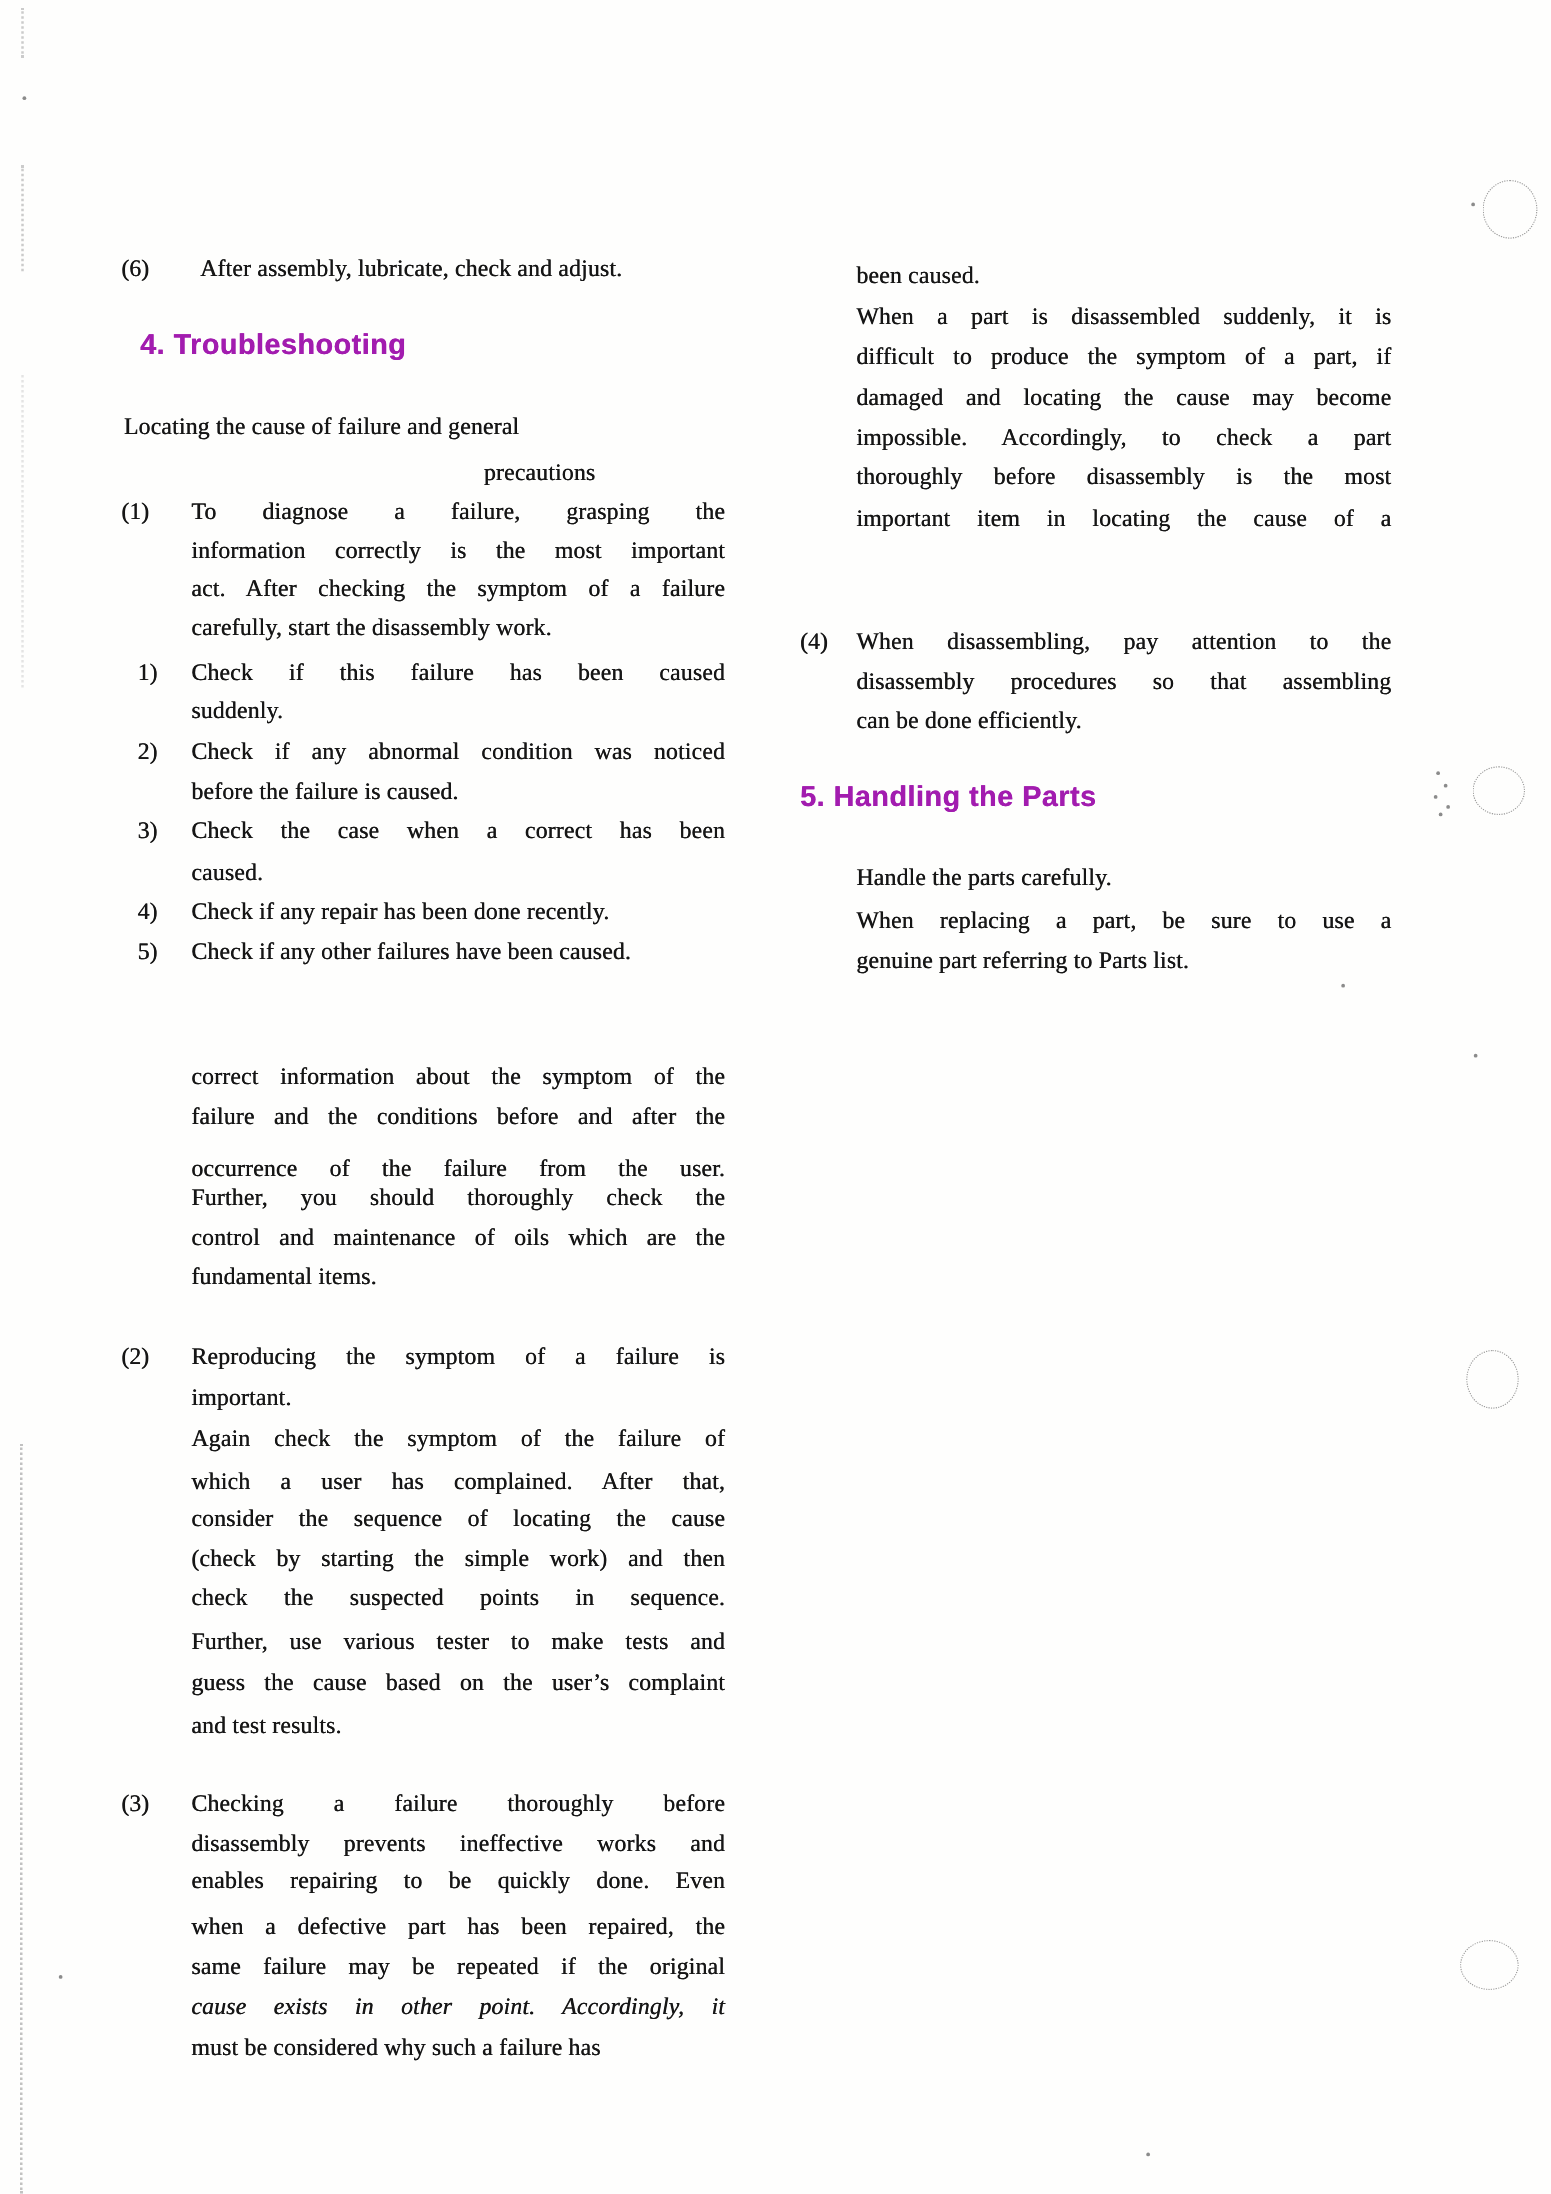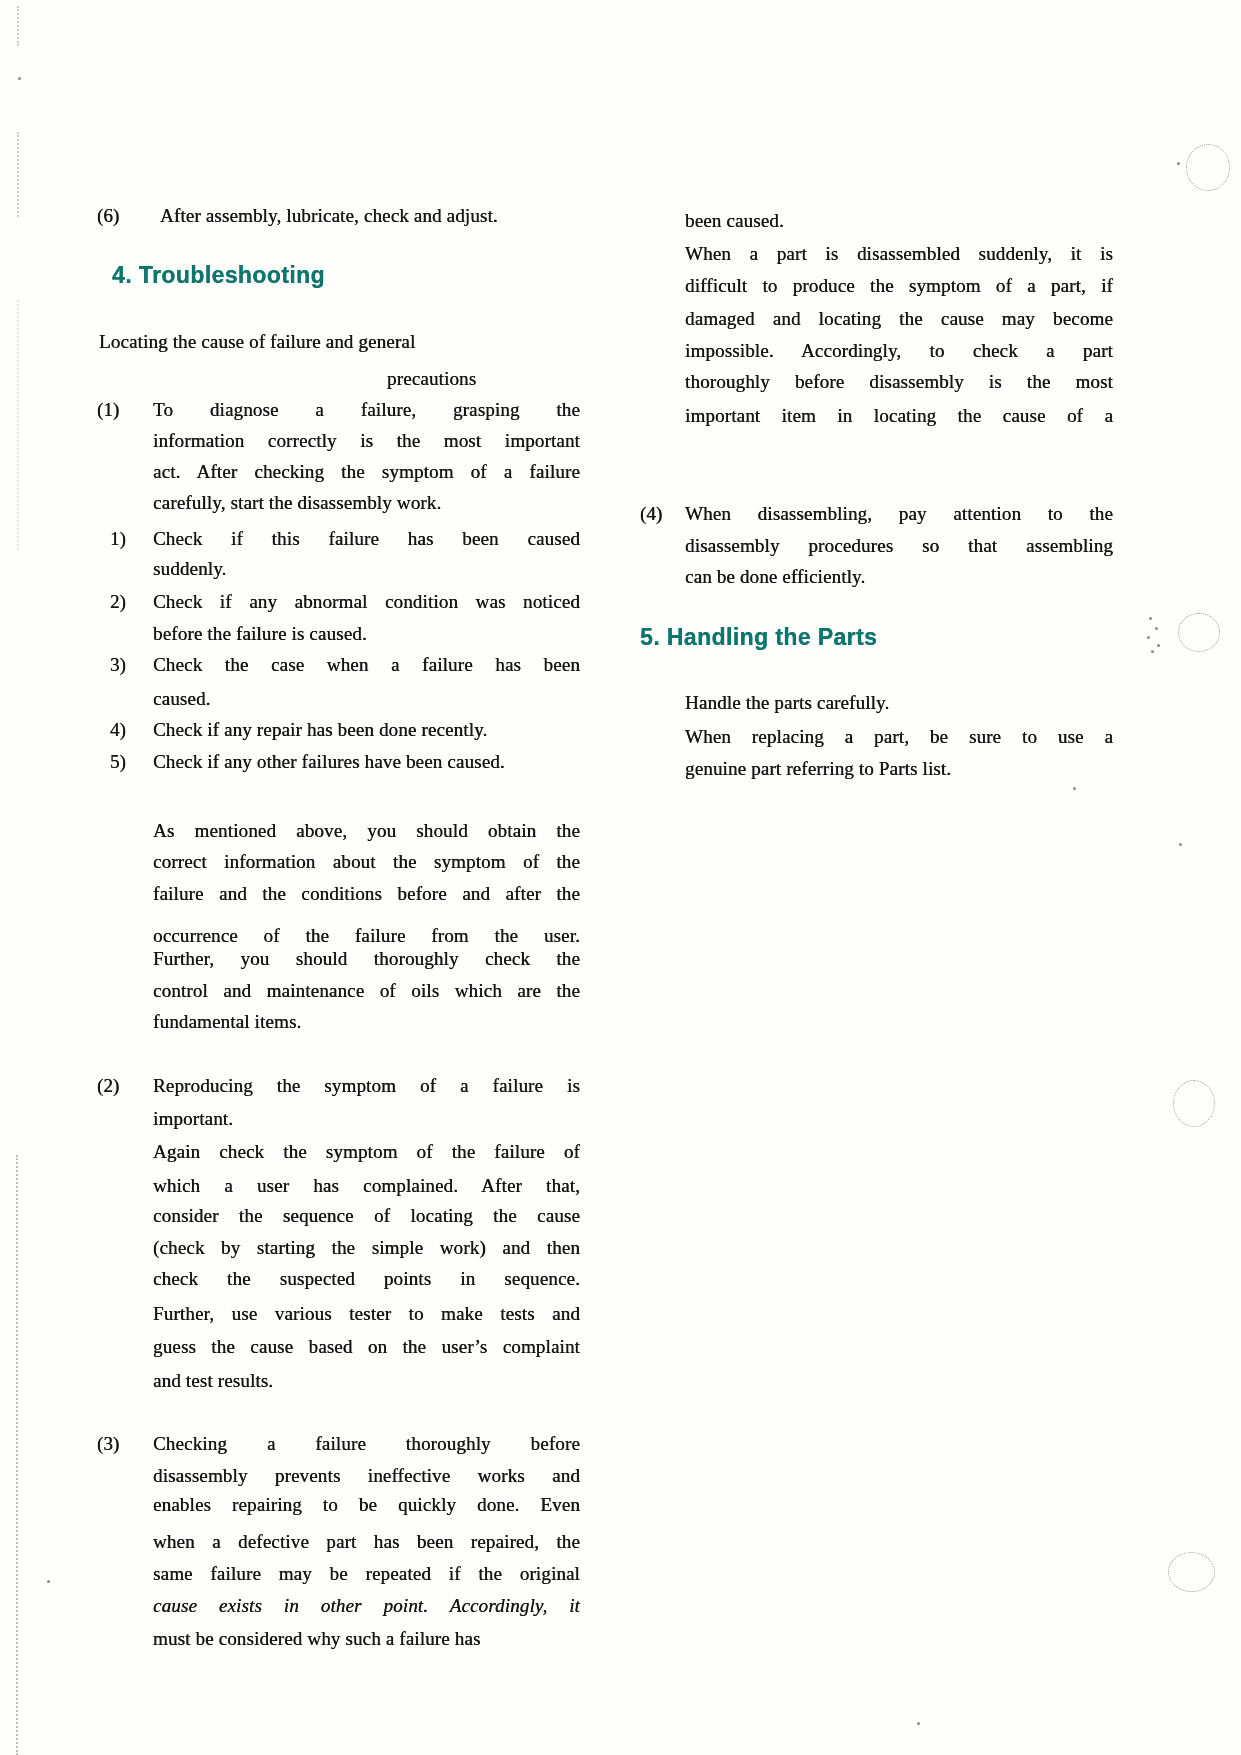--- a/index.html
+++ b/index.html
@@ -14,21 +14,21 @@
   .line.just{
     white-space:normal;text-align:justify;text-align-last:justify;
   }
   .marker{
     position:absolute;font-size:19px;line-height:26px;
     text-shadow:.3px 0 0 currentColor;
   }
   .heading{
     position:absolute;font-family:"Liberation Sans", sans-serif;
     font-weight:bold;font-size:23px;line-height:28px;letter-spacing:.4px;
-    color:#0f766e;text-shadow:.3px 0 0 currentColor;white-space:nowrap;
+    color:#a21caf;text-shadow:.3px 0 0 currentColor;white-space:nowrap;
   }
   .circle{
     position:absolute;border:1.5px dotted #7d7d7d;border-radius:50%;
     opacity:.75;background:transparent;
   }
   .speck{
     position:absolute;width:3px;height:3px;border-radius:50%;
     background:#5a5a5a;opacity:.7;
   }
   .edge{
@@ -50,27 +50,26 @@
     <div class="line just" style="left: 153px; top: 428px; width: 427px;">information correctly is the most important</div>
     <div class="line just" style="left: 153px; top: 459px; width: 427px;">act. After checking the symptom of a failure</div>
     <div class="line" style="left: 153px; top: 490px; width: 427px;">carefully, start the disassembly work.</div>
     <div class="marker" style="left: 110px; top: 526px;">1)</div>
     <div class="line just" style="left: 153px; top: 526px; width: 427px;">Check if this failure has been caused</div>
     <div class="line" style="left: 153px; top: 556px; width: 427px;">suddenly.</div>
     <div class="marker" style="left: 110px; top: 589px;">2)</div>
     <div class="line just" style="left: 153px; top: 589px; width: 427px;">Check if any abnormal condition was noticed</div>
     <div class="line" style="left: 153px; top: 621px; width: 427px;">before the failure is caused.</div>
     <div class="marker" style="left: 110px; top: 652px;">3)</div>
-    <div class="line just" style="left: 153px; top: 652px; width: 427px;">Check the case when a failure has been</div>
+    <div class="line just" style="left: 153px; top: 652px; width: 427px;">Check the case when a correct has been</div>
     <div class="line" style="left: 153px; top: 686px; width: 427px;">caused.</div>
     <div class="marker" style="left: 110px; top: 717px;">4)</div>
     <div class="line" style="left: 153px; top: 717px; width: 427px;">Check if any repair has been done recently.</div>
     <div class="marker" style="left: 110px; top: 749px;">5)</div>
     <div class="line" style="left: 153px; top: 749px; width: 427px;">Check if any other failures have been caused.</div>
-    <div class="line just" style="left: 153px; top: 818px; width: 427px;">As mentioned above, you should obtain the</div>
     <div class="line just" style="left: 153px; top: 849px; width: 427px;">correct information about the symptom of the</div>
     <div class="line just" style="left: 153px; top: 881px; width: 427px;">failure and the conditions before and after the</div>
     <div class="line just" style="left: 153px; top: 913px; width: 427px; margin-top: 10px;">occurrence of the failure from the user.</div>
     <div class="line just" style="left: 153px; top: 946px; width: 427px;">Further, you should thoroughly check the</div>
     <div class="line just" style="left: 153px; top: 978px; width: 427px;">control and maintenance of oils which are the</div>
     <div class="line" style="left: 153px; top: 1009px; width: 427px;">fundamental items.</div>
     <div class="marker" style="left: 97px; top: 1073px;">(2)</div>
     <div class="line just" style="left: 153px; top: 1073px; width: 427px;">Reproducing the symptom of a failure is</div>
     <div class="line" style="left: 153px; top: 1106px; width: 427px;">important.</div>
     <div class="line just" style="left: 153px; top: 1139px; width: 427px;">Again check the symptom of the failure of</div>

